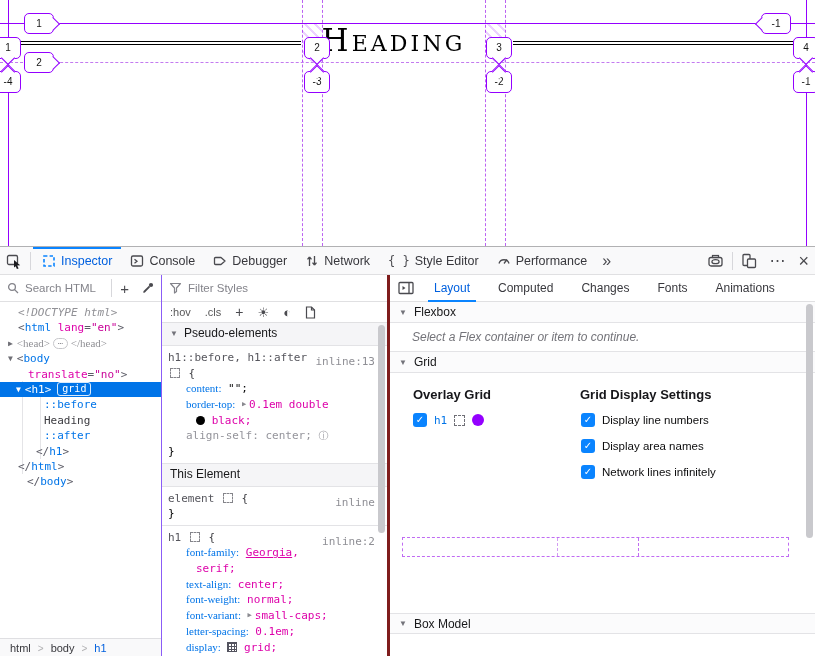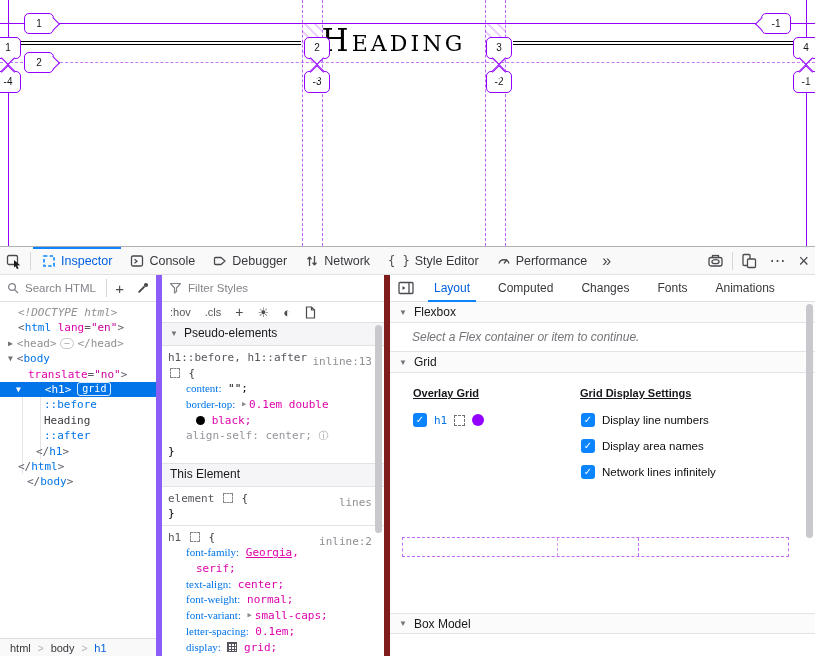--- a/index.html
+++ b/index.html
@@ -37,22 +37,22 @@
   .tb-sep{width:1px;height:18px;background:#d7d7db;margin:0 2px;}
   .tbtn{display:flex;align-items:center;justify-content:center;height:27px;padding:0 6px;cursor:default;}
   .tab{display:flex;align-items:center;gap:5px;height:27px;padding:0 9px;position:relative;}
   .tab.active{color:#0060df;}
   .tab.active::before{content:"";position:absolute;left:0;right:0;top:0;height:2px;background:#0a84ff;}
   .tab .ticon{display:flex;align-items:center;}
   .icon-svg{display:block;}
   .spacer{flex:1;}
   .glyph{font-size:15px;color:#4a4a4f;line-height:1;}
   .main{position:absolute;left:0;top:28px;width:815px;height:382px;display:flex;}
-  .pane-left{width:162px;box-sizing:border-box;border-right:6px solid #8b5cf6;position:relative;}
-  .pane-mid{width:228px;box-sizing:border-box;border-right:6px solid #7f1d1d;position:relative;}
+  .pane-left{width:162px;box-sizing:border-box;border-right:1px solid #8b5cf6;position:relative;}
+  .pane-mid{width:228px;box-sizing:border-box;border-right:3px solid #7f1d1d;position:relative;}
   .pane-right{flex:1;position:relative;}
   .subbar{height:27px;box-sizing:border-box;border-bottom:1px solid #e0e0e2;display:flex;align-items:center;background:#fff;}
   
   .searchwrap{display:flex;align-items:center;gap:4px;padding-left:7px;flex:1;}
   .search-input{border:0;outline:0;width:72px;font-size:11.5px;color:#0c0c0d;font-family:"Liberation Sans",sans-serif;}
   .search-input::placeholder{color:#83838a;}
   .markup{position:absolute;left:0;top:27px;right:0;bottom:19px;font-family:"DejaVu Sans Mono","Liberation Mono",monospace;
       font-size:11px;line-height:15.4px;padding-top:3px;overflow:hidden;}
   .m-line{position:relative;white-space:nowrap;height:15.4px;}
   .m-line.selected{background:#0074e8;}
@@ -61,26 +61,26 @@
       font-size:10px;line-height:12px;padding:0 4px;margin-left:6px;vertical-align:0.5px;}
   .crumbs{position:absolute;left:0;bottom:0;right:0;height:19px;box-sizing:border-box;border-top:1px solid #dfdfe2;
       background:#f9f9fa;display:flex;align-items:center;gap:7px;padding-left:10px;font-size:11px;color:#38383d;}
   .crumb-sep{color:#b1b1b3;font-size:10px;}
   .crumb.active{color:#0060df;}
   
   .tk{white-space:pre;}
   .tk-plain{color:#3b3b40;}
   .tk-br{color:#5b5b66;}
   .tk-cmt{color:#909095;font-style:italic;}
-  .tk-gray{color:#909095;}
+  .tk-gray{color:#909095;font-family:Liberation Serif, serif;}
   .tk-tag{color:#0074e8;}
   .tk-attr{color:#dd00a9;}
   .tk-val{color:#c70097;}
   .tk-pseudo{color:#0074e8;}
-  .tk-w{color:#fff;margin-left:20px;}
+  .tk-w{color:#fff;}
   .tk-arrow{color:#6f6f76;font-size:8px;margin-right:4px;vertical-align:1px;}
   .tk-arroww{color:#fff;font-size:8px;margin-right:4px;vertical-align:1px;}
   .tk-pill{color:#8f8f95;border:1px solid #c6c6ca;border-radius:7px;font-size:8px;padding:0 4px;margin:0 3px;vertical-align:1px;}
   .tk-name{color:#0074e8;font-family:Liberation Serif, serif;}
   .tk-value{color:#dd00a9;}
   .tk-str{color:#0c0c0d;}
   .tk-sel{color:#55555c;}
   .tk-inact{color:#94949b;}
   .tk-exp{color:#8a8a90;font-size:7px;margin-right:3px;vertical-align:1.5px;}
   .tk-ul{text-decoration:underline;}
@@ -109,21 +109,21 @@
   .rtabs{display:flex;align-items:center;gap:0;font-size:12px;color:#38383d;height:27px;}
   .rtab{position:relative;height:27px;display:flex;align-items:center;padding:0 14px;}
   .rtab.active{color:#0060df;}
   .rtab.active::after{content:"";position:absolute;left:8px;right:8px;bottom:0;height:2px;background:#0a84ff;}
   .sect-h{height:21px;box-sizing:border-box;background:#fbfbfc;border-bottom:1px solid #e3e3e6;
       display:flex;align-items:center;gap:7px;padding-left:9px;font-size:12px;color:#18181a;}
   .sect-h .tri{color:#73737a;font-size:8px;}
   .flex-empty{height:28px;box-sizing:border-box;display:flex;align-items:center;padding-left:22px;
       font-size:12px;font-style:italic;color:#737379;border-bottom:0;}
   .gridbody{position:relative;height:240px;background:#fff;font-size:11.5px;color:#0c0c0d;}
-  .colhead{position:absolute;font-weight:bold;font-size:11px;color:#16161a;text-decoration:underline;}
+  .colhead{position:absolute;font-weight:bold;font-size:13px;color:#16161a;}
   .ckrow{position:absolute;display:flex;align-items:center;gap:7px;}
   .ckbox{width:14px;height:14px;border-radius:3px;background:#0a84ff;color:#fff;font-size:10px;
       display:flex;align-items:center;justify-content:center;line-height:1;}
   .h1link{color:#0074e8;font-family:"DejaVu Sans Mono","Liberation Mono",monospace;font-size:11px;}
   .swatch-purple{width:12px;height:12px;border-radius:50%;}
   .target-lg{width:9px;height:9px;border:1px dashed #6f6f76;}
   .minigrid{position:absolute;left:12px;top:164px;width:387px;height:20px;box-sizing:border-box;
       border:1px dashed #c06bf3;}
   .minigrid .div1{position:absolute;top:0;bottom:0;left:154px;border-left:1px dashed #d29cf2;}
   .minigrid .div2{position:absolute;top:0;bottom:0;left:235px;border-left:1px dashed #c06bf3;}
@@ -348,21 +348,21 @@
             <div class="r-line ind1"><span><span class="tk tk-name">content:</span><span class="tk tk-plain"> </span><span class="tk tk-str">"";</span></span></div>
             <div class="r-line ind1"><span><span class="tk tk-name">border-top:</span><span class="tk tk-plain"> </span><span class="tk tk-exp">▶</span><span class="tk tk-value">0.1em double</span></span></div>
             <div class="r-line ind2"><span><span class="tk tk-swatch"></span><span class="tk tk-plain"> </span><span class="tk tk-value">black;</span></span></div>
             <div class="r-line ind1"><span><span class="tk tk-inact">align-self:</span><span class="tk tk-inact"> center; </span><span class="tk tk-info">ⓘ</span></span></div>
             <div class="r-line">}</div>
           </div>
           <div class="rule-header">
             <span>This Element</span>
           </div>
           <div class="rule">
-            <div class="r-line"><span><span class="tk tk-sel">element </span><span class="tk tk-target"></span><span class="tk tk-plain"> {</span></span><span class="r-link">lines</span></div>
+            <div class="r-line"><span><span class="tk tk-sel">element </span><span class="tk tk-target"></span><span class="tk tk-plain"> {</span></span><span class="r-link">inline</span></div>
             <div class="r-line">}</div>
           </div>
           <div class="rule" style="border-bottom:0">
             <div class="r-line"><span><span class="tk tk-sel">h1 </span><span class="tk tk-target"></span><span class="tk tk-plain"> {</span></span><span class="r-link">inline:2</span></div>
             <div class="r-line ind1"><span><span class="tk tk-name">font-family:</span><span class="tk tk-plain"> </span><span class="tk tk-value tk-ul">Georgia</span><span class="tk tk-value">,</span></span></div>
             <div class="r-line ind2"><span><span class="tk tk-value">serif;</span></span></div>
             <div class="r-line ind1"><span><span class="tk tk-name">text-align:</span><span class="tk tk-plain"> </span><span class="tk tk-value">center;</span></span></div>
             <div class="r-line ind1"><span><span class="tk tk-name">font-weight:</span><span class="tk tk-plain"> </span><span class="tk tk-value">normal;</span></span></div>
             <div class="r-line ind1"><span><span class="tk tk-name">font-variant:</span><span class="tk tk-plain"> </span><span class="tk tk-exp">▶</span><span class="tk tk-value">small-caps;</span></span></div>
             <div class="r-line ind1"><span><span class="tk tk-name">letter-spacing:</span><span class="tk tk-plain"> </span><span class="tk tk-value">0.1em;</span></span></div>

